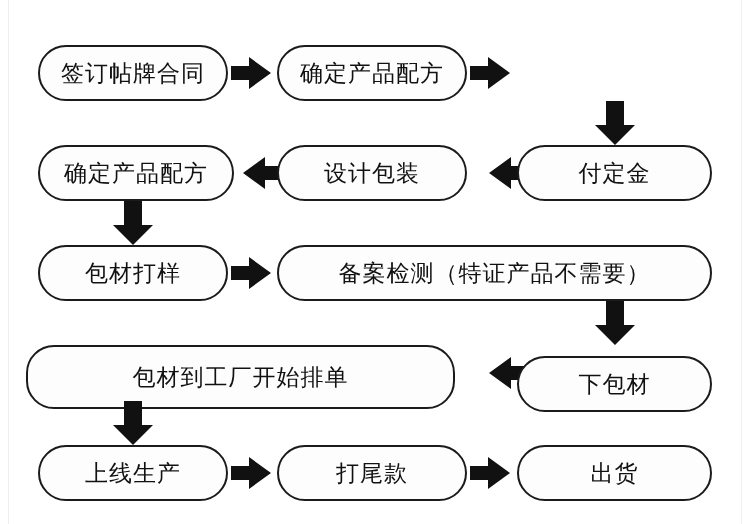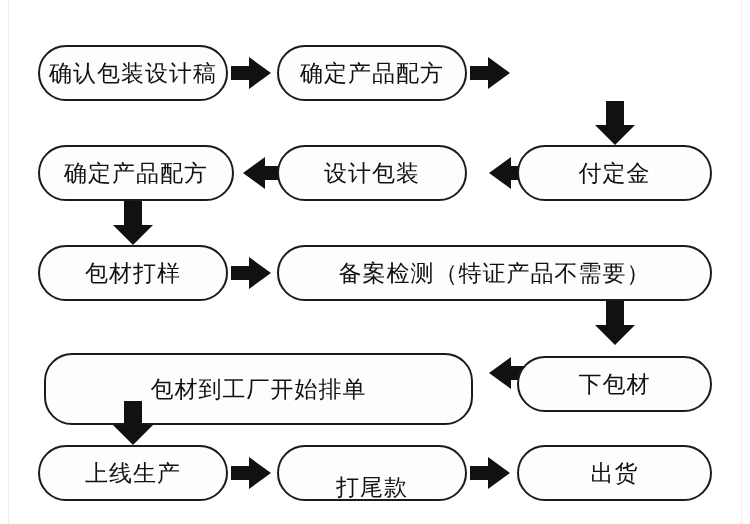--- a/index.html
+++ b/index.html
@@ -57,21 +57,21 @@
 </style>
 </head>
 <body>
 
 <div id="canvas">
 
   <div class="margin-rule left"></div>
   <div class="margin-rule right"></div>
 
   <div class="node" style="left:38px;  top:45px;  width:190px; height:56px;">
-    <span class="label">确认包装设计稿</span>
+    <span class="label">签订帖牌合同</span>
   </div>
 
   <div class="arrow" style="left:231px; top:57px; width:40px; height:32px;">
     <svg width="40" height="32" viewBox="0 0 40 32" aria-hidden="true">
       <polygon points="0,9 18,9 18,0 40,16 18,32 18,23 0,23" fill="#111111"></polygon>
     </svg>
   </div>
 
   <div class="node" style="left:277px; top:45px; width:190px; height:56px;">
     <span class="label">确定产品配方</span>
@@ -133,21 +133,21 @@
   <div class="node" style="left:277px; top:245px; width:435px; height:56px;">
     <span class="label">备案检测（特证产品不需要）</span>
   </div>
 
   <div class="arrow" style="left:595px; top:301px; width:40px; height:44px;">
     <svg width="40" height="44" viewBox="0 0 40 44" aria-hidden="true">
       <polygon points="11,0 29,0 29,24 40,24 20,44 0,24 11,24" fill="#111111"></polygon>
     </svg>
   </div>
 
-  <div class="node" style="left:44px;  top:345px; width:429px; height:72px;margin-top:8px;">
+  <div class="node" style="left:26px;  top:345px; width:429px; height:64px;">
     <span class="label">包材到工厂开始排单</span>
   </div>
 
   <div class="arrow" style="left:489px; top:357px; width:40px; height:32px;">
     <svg width="40" height="32" viewBox="0 0 40 32" aria-hidden="true">
       <polygon points="40,9 22,9 22,0 0,16 22,32 22,23 40,23" fill="#111111"></polygon>
     </svg>
   </div>
 
   <div class="node" style="left:517px; top:356px; width:195px; height:56px;">
@@ -163,21 +163,21 @@
   <div class="node" style="left:38px;  top:445px; width:190px; height:56px;">
     <span class="label">上线生产</span>
   </div>
 
   <div class="arrow" style="left:231px; top:457px; width:40px; height:32px;">
     <svg width="40" height="32" viewBox="0 0 40 32" aria-hidden="true">
       <polygon points="0,9 18,9 18,0 40,16 18,32 18,23 0,23" fill="#111111"></polygon>
     </svg>
   </div>
 
-  <div class="node" style="left:277px; top:445px; width:190px; height:56px;align-items:flex-end;">
+  <div class="node" style="left:277px; top:445px; width:190px; height:56px;">
     <span class="label">打尾款</span>
   </div>
 
   <div class="arrow" style="left:470px; top:457px; width:40px; height:32px;">
     <svg width="40" height="32" viewBox="0 0 40 32" aria-hidden="true">
       <polygon points="0,9 18,9 18,0 40,16 18,32 18,23 0,23" fill="#111111"></polygon>
     </svg>
   </div>
 
   <div class="node" style="left:517px; top:445px; width:195px; height:56px;">

